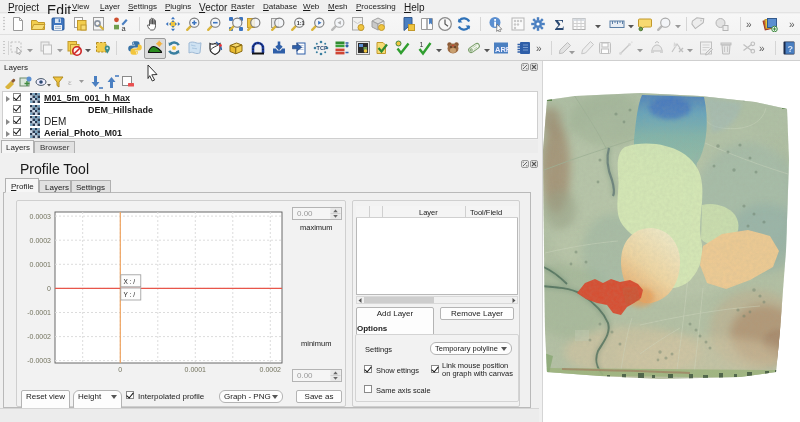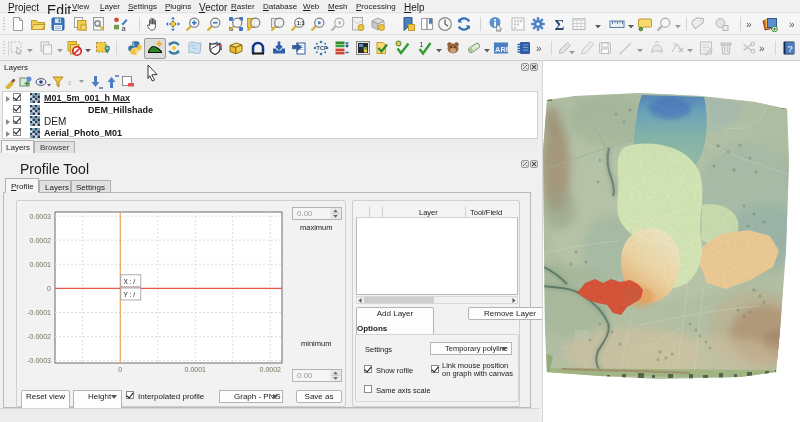--- a/index.html
+++ b/index.html
@@ -1,20 +1,20 @@
 <!DOCTYPE html>
 <html><head><meta charset="utf-8"><style>
 *{margin:0;padding:0;box-sizing:border-box}
 html,body{width:800px;height:422px;overflow:hidden;background:#f0f0f0;
  font-family:"Liberation Sans",sans-serif;-webkit-font-smoothing:antialiased}
 .abs{position:absolute}
 .btn{position:absolute;background:#fdfdfd;border:1px solid #b4b4b4;border-radius:2px;
  font-size:8px;color:#1a1a1a;text-align:center;line-height:11px}
-.combo{position:absolute;background:#fdfdfd;border:1px solid #b4b4b4;border-radius:0;
- font-size:8px;color:#1a1a1a;padding-left:14px;line-height:11px}
+.combo{position:absolute;background:#fdfdfd;border:1px solid #b4b4b4;border-radius:6px;
+ font-size:8px;color:#1a1a1a;padding-left:4px;line-height:11px}
 .combo:after{content:"";position:absolute;right:4px;top:4px;border:3px solid transparent;border-top:4px solid #555}
 .cb{position:absolute;width:8px;height:8px;background:#fff;border:1px solid #8a8a8a}
 .ck:after{content:"";position:absolute;left:1.2px;top:-1.5px;width:2.8px;height:6px;border:solid #111;border-width:0 1.5px 1.5px 0;transform:rotate(40deg)}
 .lbl{position:absolute;font-size:8px;color:#1a1a1a;white-space:nowrap}
 </style></head><body>
 <div class="abs" style="left:0;top:0;width:800px;height:13px;background:#f0f0f0;border-bottom:1px solid #e3e3e3"></div>
 <div class="abs" style="left:8px;top:2px;font-size:10px;color:#1a1a1a"><span style="text-decoration:underline">P</span>roject</div>
 <div class="abs" style="left:47px;top:2px;font-size:14px;color:#1a1a1a"><span style="text-decoration:underline">E</span>dit</div>
 <div class="abs" style="left:72px;top:2px;font-size:8px;color:#1a1a1a"><span style="text-decoration:underline">V</span>iew</div>
 <div class="abs" style="left:100px;top:2px;font-size:8px;color:#1a1a1a"><span style="text-decoration:underline">L</span>ayer</div>
@@ -680,27 +680,27 @@
 <div class="lbl" style="left:470px;top:208px;font-size:7.5px">Tool/Field</div>
 <div class="abs" style="left:356px;top:296px;width:162px;height:8px;background:#f0f0f0;border:1px solid #d9d9d9"></div>
 <div class="abs" style="left:364px;top:297px;width:70px;height:6px;background:#cdcdcd"></div>
 <svg style="position:absolute;left:357px;top:297px;" width="6" height="7" viewBox="0 0 6 7">
     <path d="M4.5 1L1.5 3.5 4.5 6z" fill="#555"></path>
   </svg>
 <svg style="position:absolute;left:511px;top:297px;" width="6" height="7" viewBox="0 0 6 7">
     <path d="M1.5 1l3 2.5L1.5 6z" fill="#555"></path>
   </svg>
 <div class="btn" style="left:356px;top:307px;width:78px;height:31px">Add Layer</div>
-<div class="btn" style="left:468px;top:307px;width:84px;height:13px">Remove Layer</div>
+<div class="btn" style="left:440px;top:307px;width:74px;height:13px">Remove Layer</div>
 <div class="lbl" style="left:357px;top:324px;font-weight:bold">Options</div>
 <div class="abs" style="left:355px;top:334px;width:164px;height:68px;background:#f2f2f2;border:1px solid #d4d4d4;border-radius:2px"></div>
 <div class="lbl" style="left:365px;top:345px;font-size:7.5px">Settings</div>
 <div class="combo" style="left:430px;top:342px;width:82px;height:13px;font-size:7.5px">Temporary polyline</div>
 <div class="cb ck" style="left:364px;top:365px"></div>
-<div class="lbl" style="left:376px;top:366px;font-size:7.5px">Show rofile</div>
+<div class="lbl" style="left:376px;top:366px;font-size:7.5px">Show ettings</div>
 <div class="cb ck" style="left:431px;top:365px"></div>
 <div class="lbl" style="left:442px;top:362px;font-size:7.5px;line-height:8px">Link mouse position<br>on graph with canvas</div>
 <div class="cb" style="left:364px;top:385px"></div>
 <div class="lbl" style="left:376px;top:386px;font-size:7.5px">Same axis scale</div>
 <div class="btn" style="left:21px;top:390px;width:49px;height:20px">Reset view</div>
 <div class="combo" style="left:73px;top:390px;width:49px;height:23px">Height</div>
 <div class="cb ck" style="left:126px;top:391px"></div>
 <div class="lbl" style="left:138px;top:392px">Interpolated profile</div>
 <div class="combo" style="left:219px;top:390px;width:64px;height:13px">Graph - PNG</div>
 <div class="btn" style="left:296px;top:390px;width:46px;height:13px">Save as</div>

